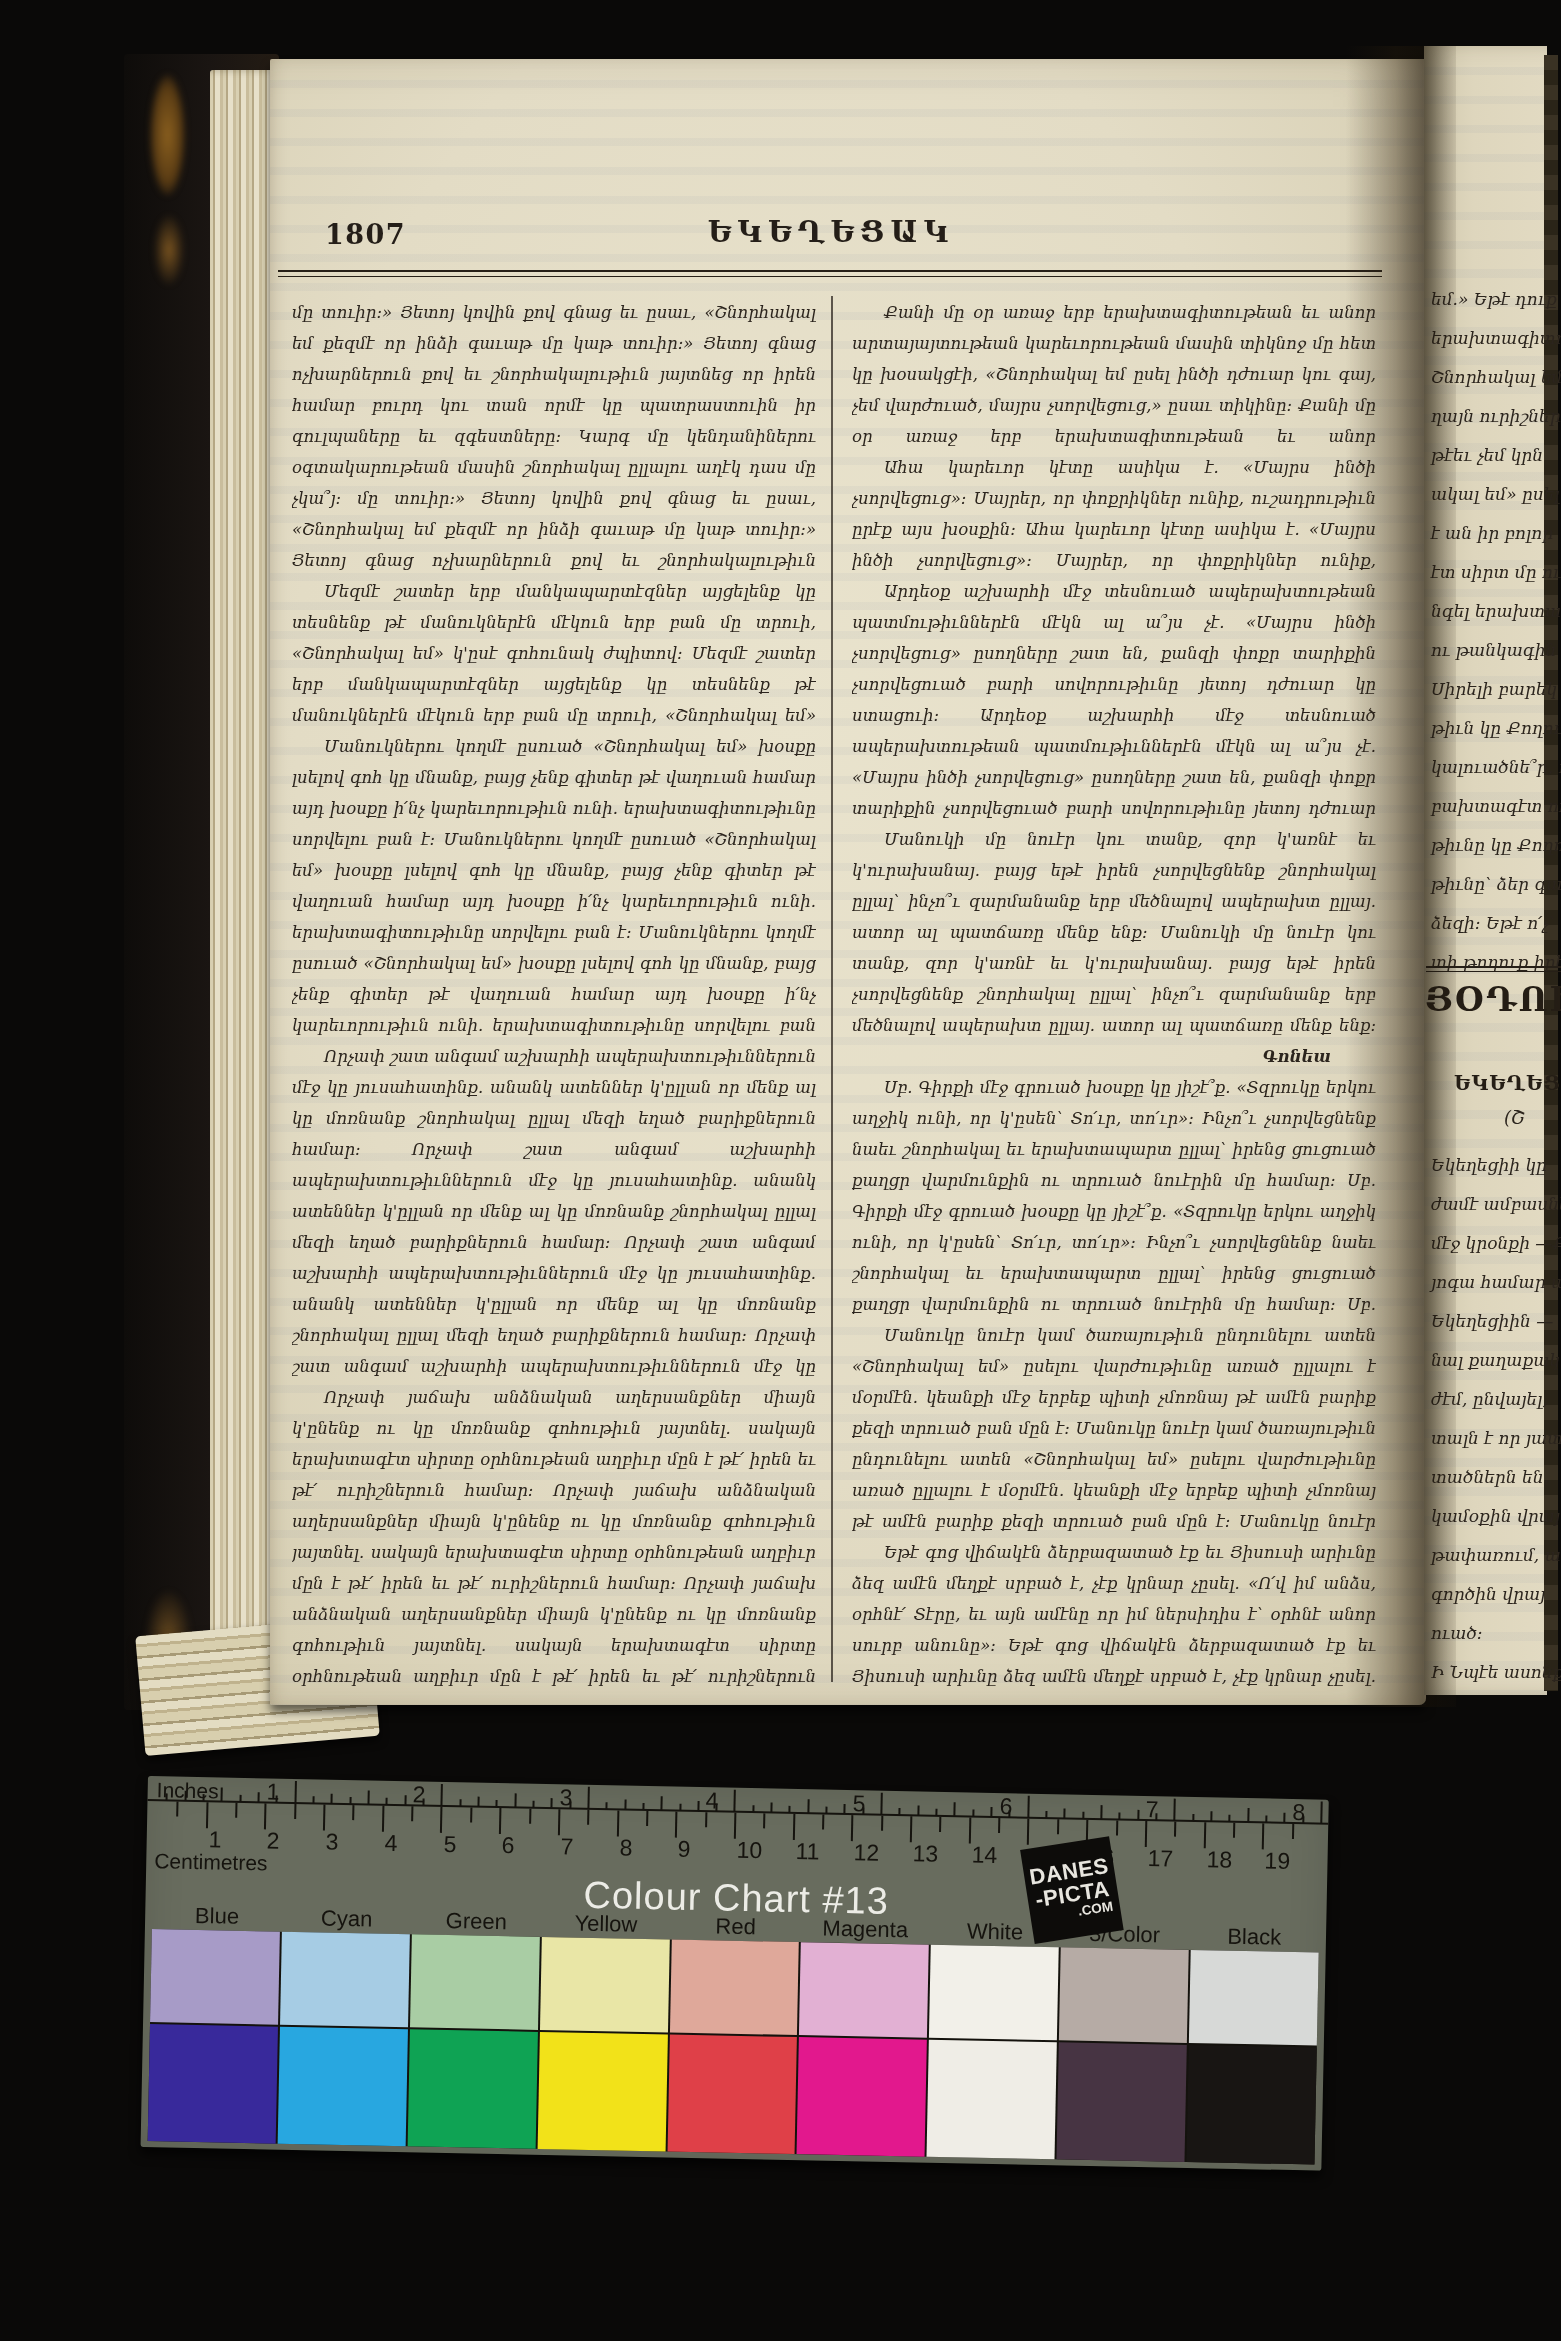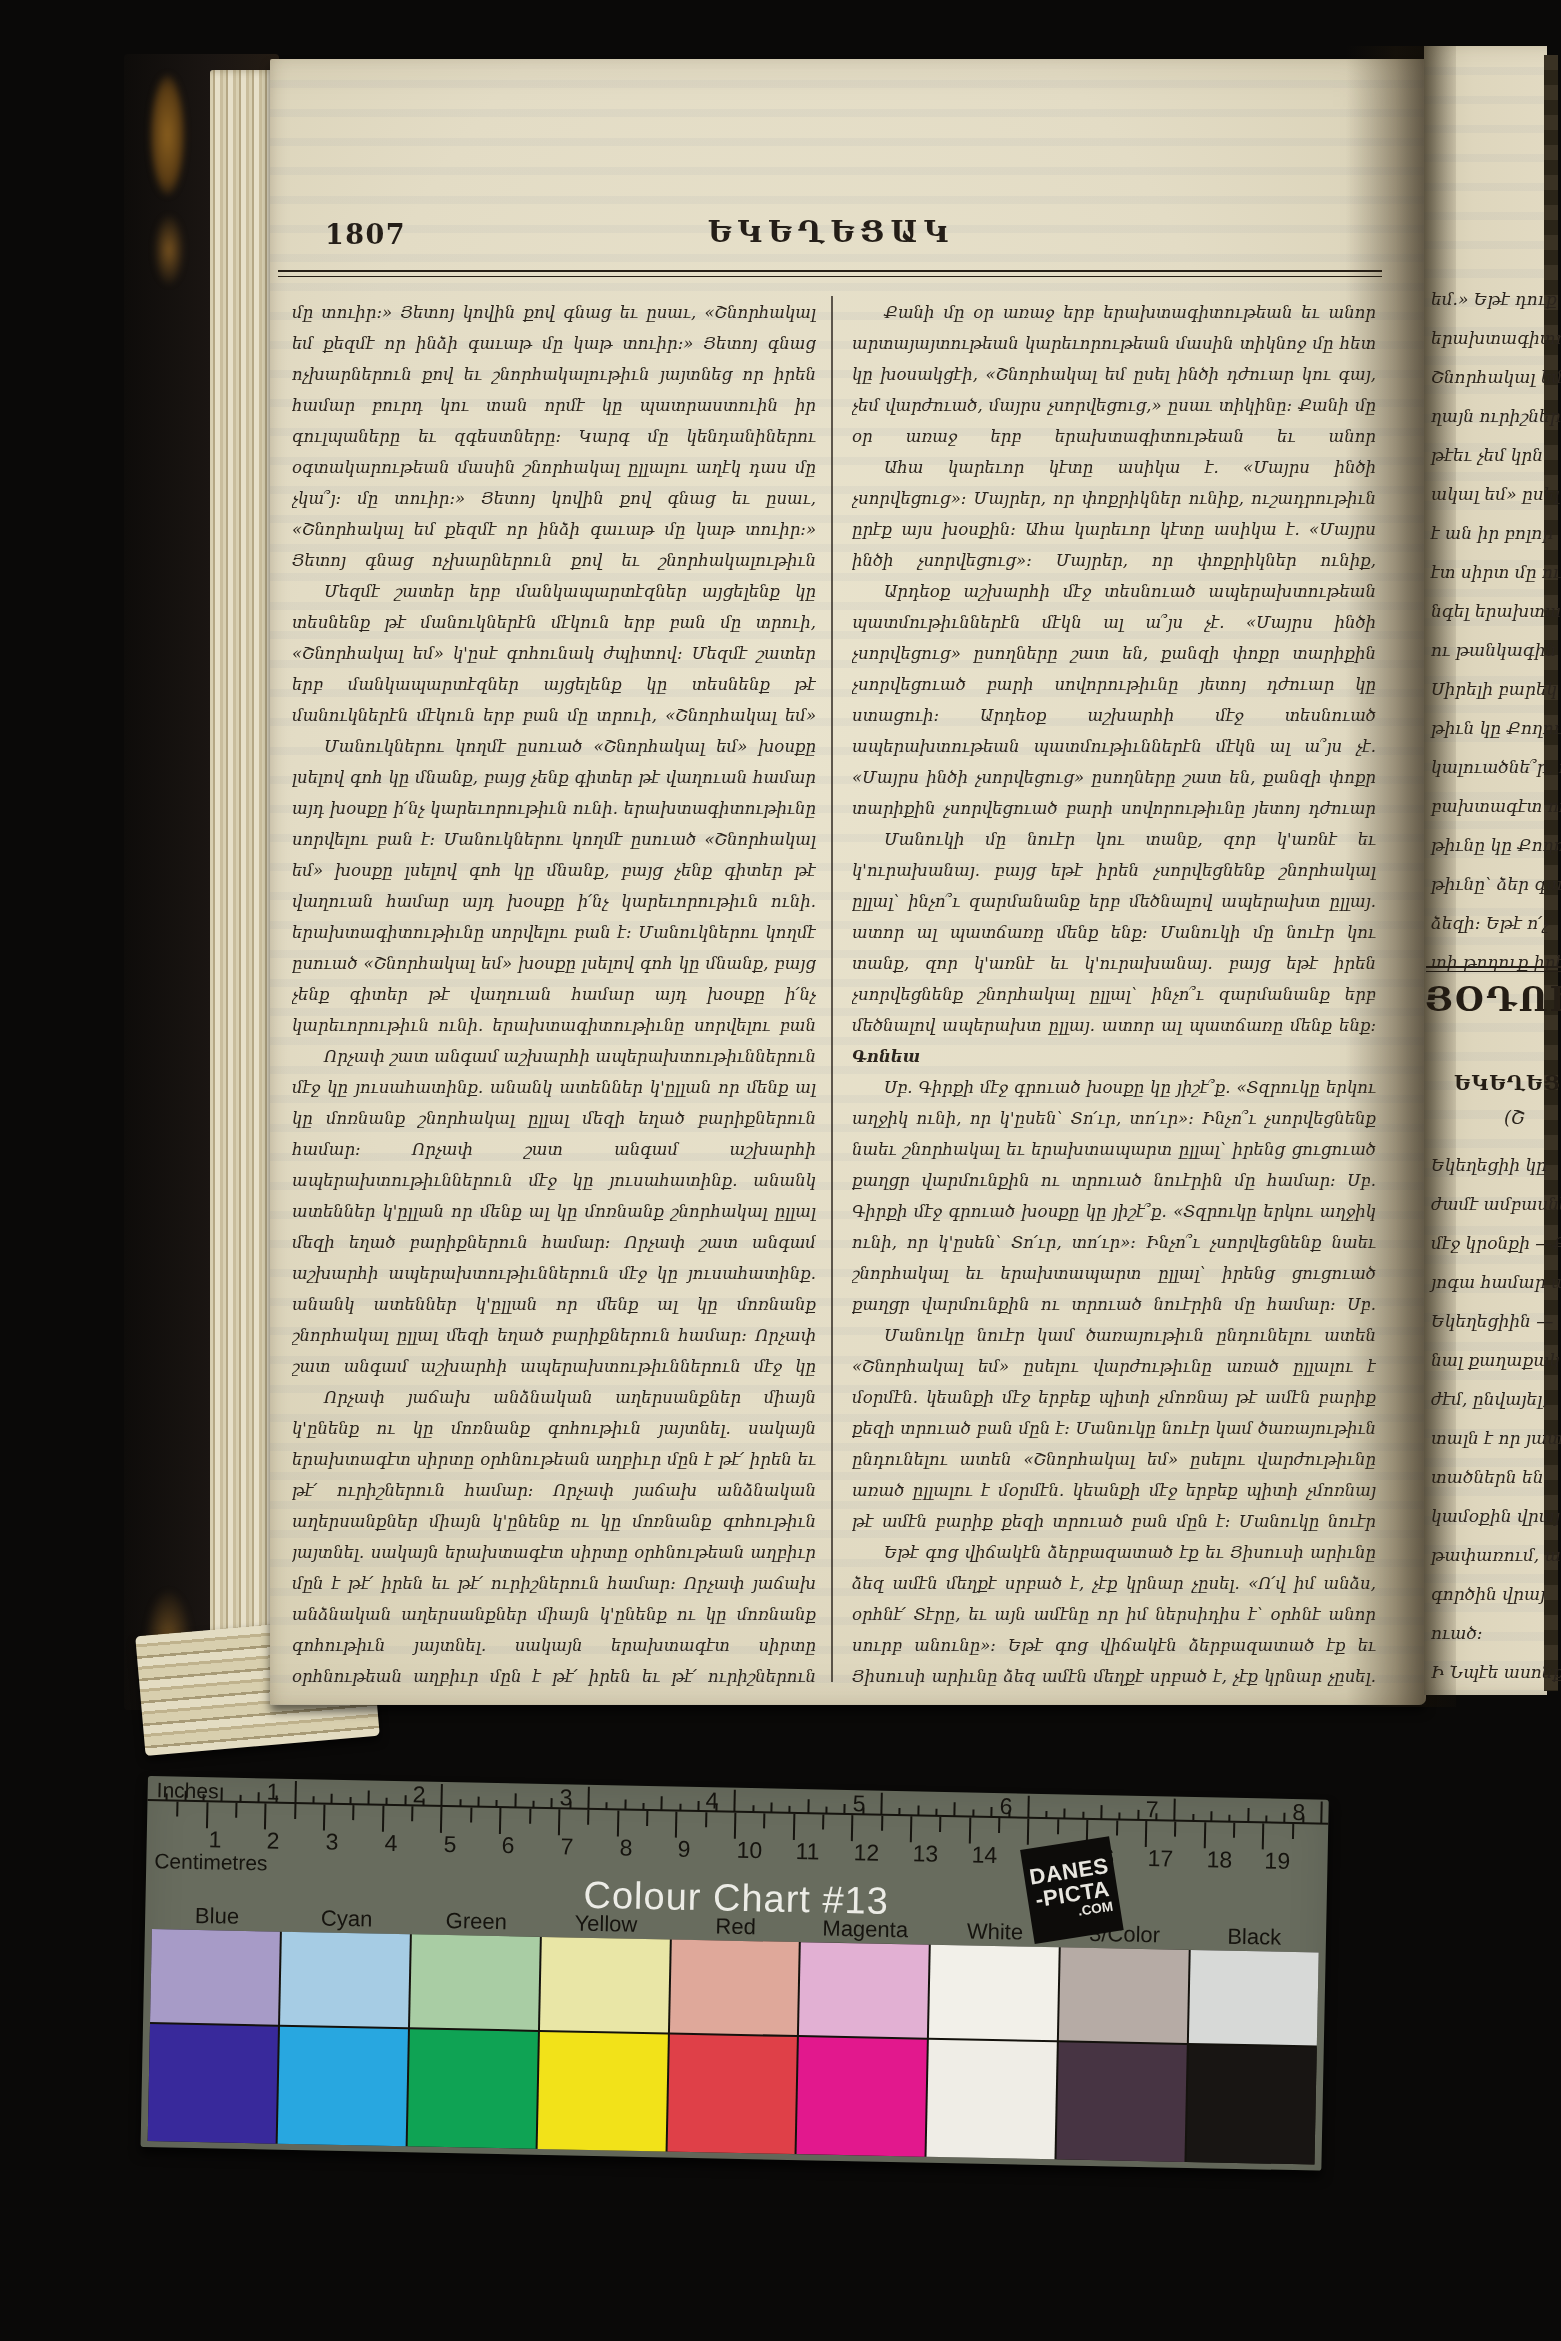--- a/index.html
+++ b/index.html
@@ -35,21 +35,21 @@
   .pageno{position:absolute;left:325px;top:219px;font-size:27px;font-weight:bold;color:#241e18;letter-spacing:1.5px;z-index:4;}
   .masthead{position:absolute;left:616px;top:215px;width:430px;text-align:center;z-index:4;
     font-size:29px;font-weight:bold;letter-spacing:6px;color:#241e18;}
   .rule-double{position:absolute;left:278px;top:270px;width:1104px;height:3.5px;z-index:4;
     border-top:2.5px solid #261f17;border-bottom:1.5px solid #261f17;}
   .col{position:absolute;top:297px;width:524px;height:1401px;overflow:hidden;z-index:4;
     font-style:italic;font-size:16.5px;line-height:31px;color:#2b241d;text-align:justify;}
   #col1{left:292px;} #col2{left:852px;}
   .col p{margin:0;text-indent:32px;overflow:hidden;}
   .col p.noindent{text-indent:0;}
-  .col p.sig{text-indent:0;padding-right:45px;font-weight:bold;}
+  .col p.sig{text-align:right;text-indent:0;padding-right:45px;font-weight:bold;}
   .col-divider{position:absolute;left:831px;top:296px;width:1.5px;height:1386px;background:#2e2720;opacity:.75;z-index:4;}
   
   .rp-lines{position:absolute;left:1431px;top:280px;z-index:4;font-style:italic;font-size:17px;
     line-height:39px;color:#2b241d;white-space:nowrap;}
   #rp-bottom{top:1146px;}
   .rp-rule{position:absolute;left:1426px;top:966px;width:135px;height:3px;z-index:4;
     border-top:2px solid #261f17;border-bottom:1.5px solid #261f17;}
   .rp-heading{position:absolute;left:1425px;top:980px;z-index:4;font-weight:bold;font-size:33px;
     letter-spacing:2.5px;color:#241d15;white-space:nowrap;}
   .rp-subheading{position:absolute;left:1454px;top:1071px;z-index:4;font-weight:bold;font-size:20px;

